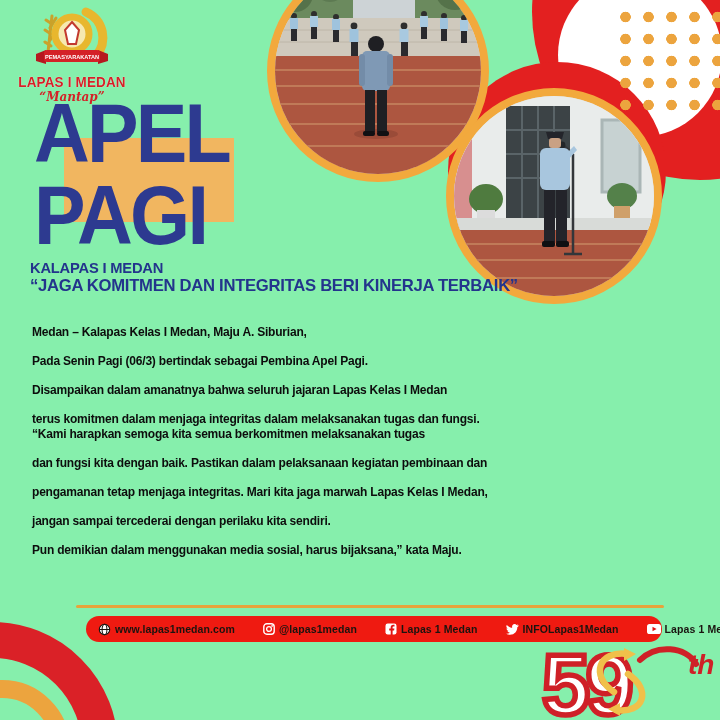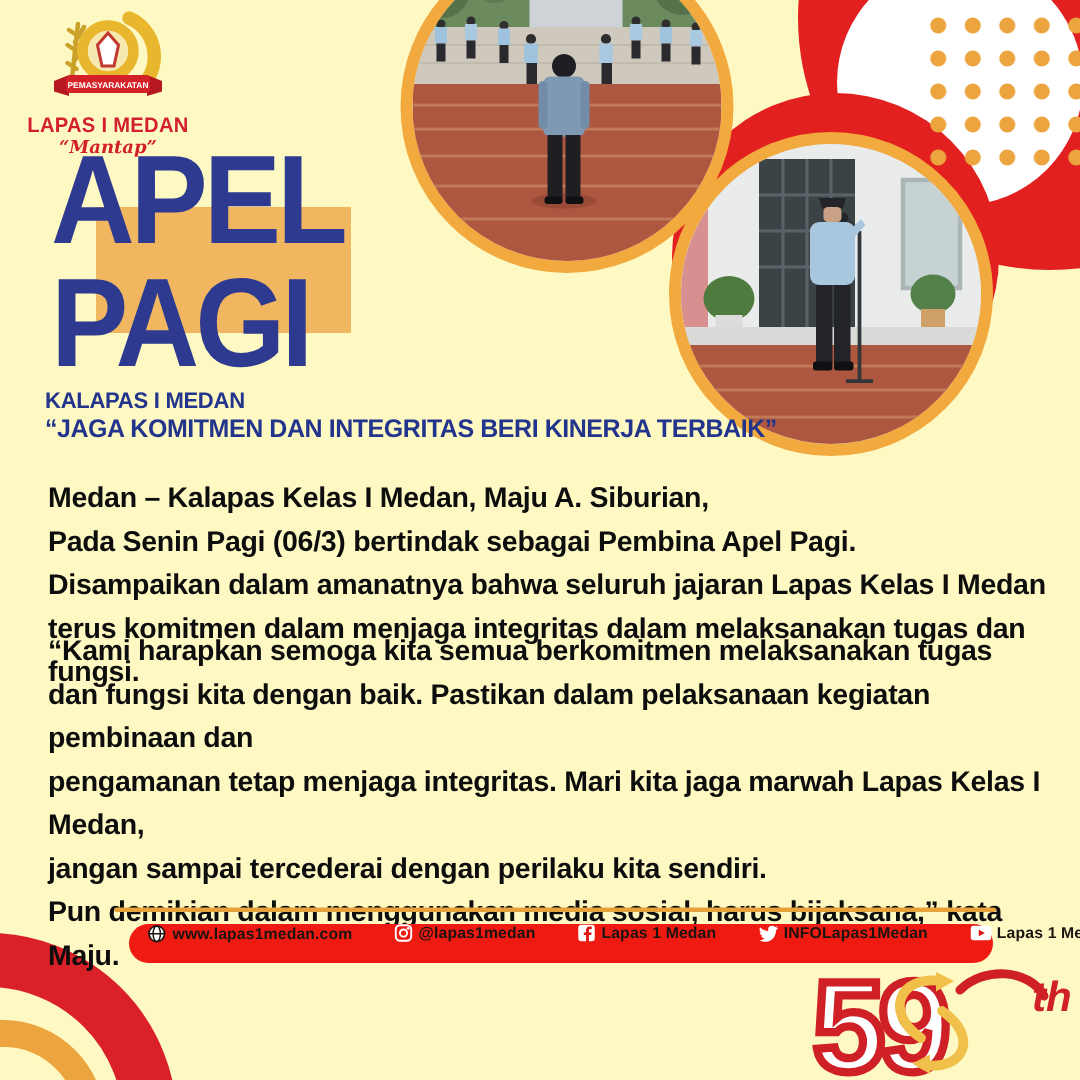--- a/index.html
+++ b/index.html
@@ -1,17 +1,17 @@
 <!DOCTYPE html>
 <html><head>
 <meta charset="utf-8">
 <style>
   html,body{margin:0;padding:0;background:#ffffff;}
   .canvas{
-    position:relative;width:720px;height:720px;overflow:hidden;background:#fef9c3;
+    position:relative;width:720px;height:720px;overflow:hidden;background:#86efac;
     font-family:"Liberation Sans",sans-serif;
   }
   .abs{position:absolute;}
 
   
   .red-big-circle{left:532px;top:-156px;width:336px;height:336px;border-radius:50%;background:#e32020;z-index:1;}
   .white-hole{left:558px;top:-27px;width:164px;height:164px;border-radius:50%;background:#ffffff;z-index:2;}
   .dots-grid{
     left:614px;top:6px;width:112px;height:110px;z-index:3;
     background-image:radial-gradient(circle,#eca43e 5px,rgba(0,0,0,0) 5.6px);
@@ -42,28 +42,28 @@
     letter-spacing:-3px;transform:scaleX(0.92);transform-origin:left top;white-space:pre-line;
   }
 
   
   .heading{left:30px;top:260px;z-index:5;color:#23348c;font-weight:800;transform:scaleX(0.98);transform-origin:left top;}
   .heading-line1{font-size:15px;line-height:16px;letter-spacing:-0.2px;}
   .heading-line2{font-size:17px;line-height:19px;letter-spacing:-0.3px;}
 
   
   .body-copy{left:32px;top:318px;width:666px;z-index:5;color:#0d0d0d;font-weight:700;
-    font-size:19px;line-height:29px;letter-spacing:-0.2px;white-space:pre-line;}
+    font-size:12px;line-height:29px;letter-spacing:-0.2px;white-space:pre-line;}
   .body-copy.second{top:420px;}
 
   
   .gold-line{left:76px;top:605px;width:588px;height:3px;background:#e7a33b;border-radius:2px;z-index:5;}
   .social-bar{
     left:86px;top:616px;width:576px;height:26px;border-radius:13px;background:#ef1a11;z-index:6;
-    display:flex;align-items:flex-start;justify-content:space-between;padding:0 12px;box-sizing:border-box;gap:28px;
+    display:flex;align-items:center;justify-content:space-between;padding:0 12px;box-sizing:border-box;gap:28px;
   }
   .social-item{display:flex;align-items:center;gap:4px;cursor:pointer;}
   .social-item .lbl{font-size:10.5px;font-weight:800;color:#1a1410;letter-spacing:0.1px;white-space:nowrap;}
   .social-item svg{display:block;}
 
   
   .anniv{left:540px;top:642px;width:180px;height:78px;z-index:6;}
 </style>
 </head>
 <body>

